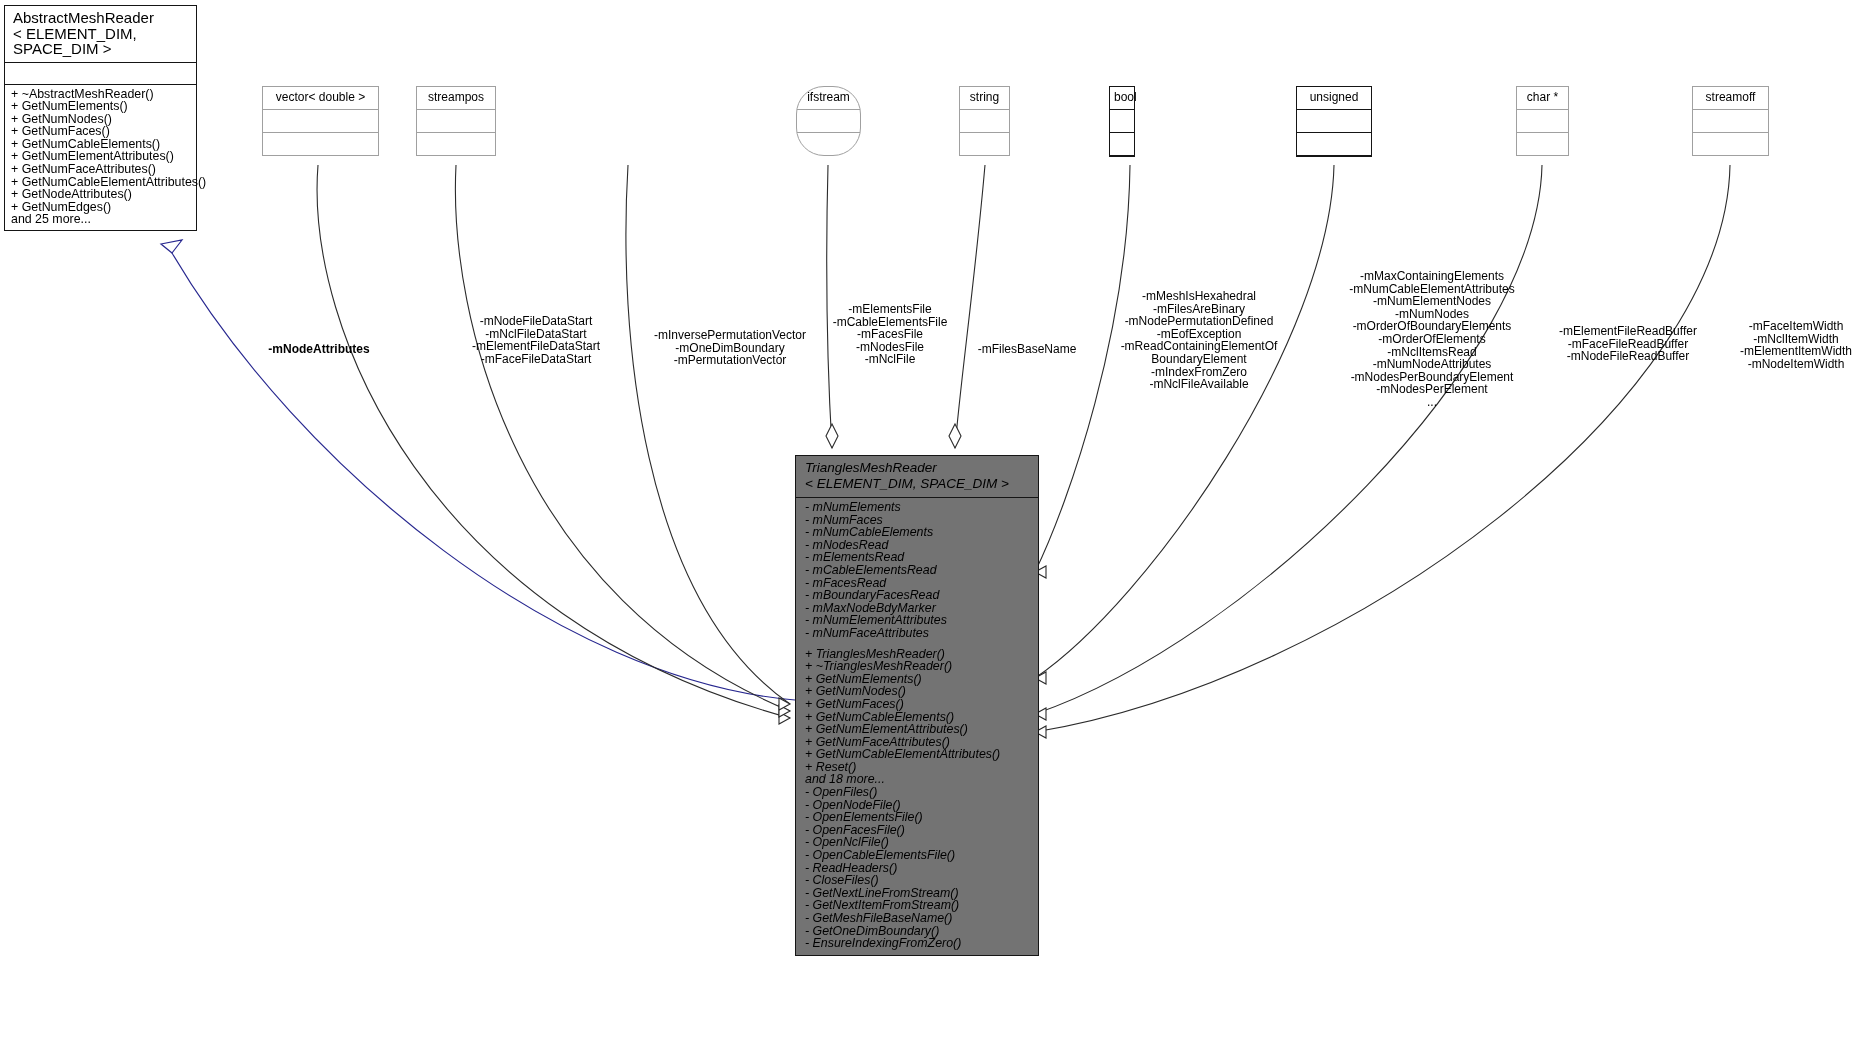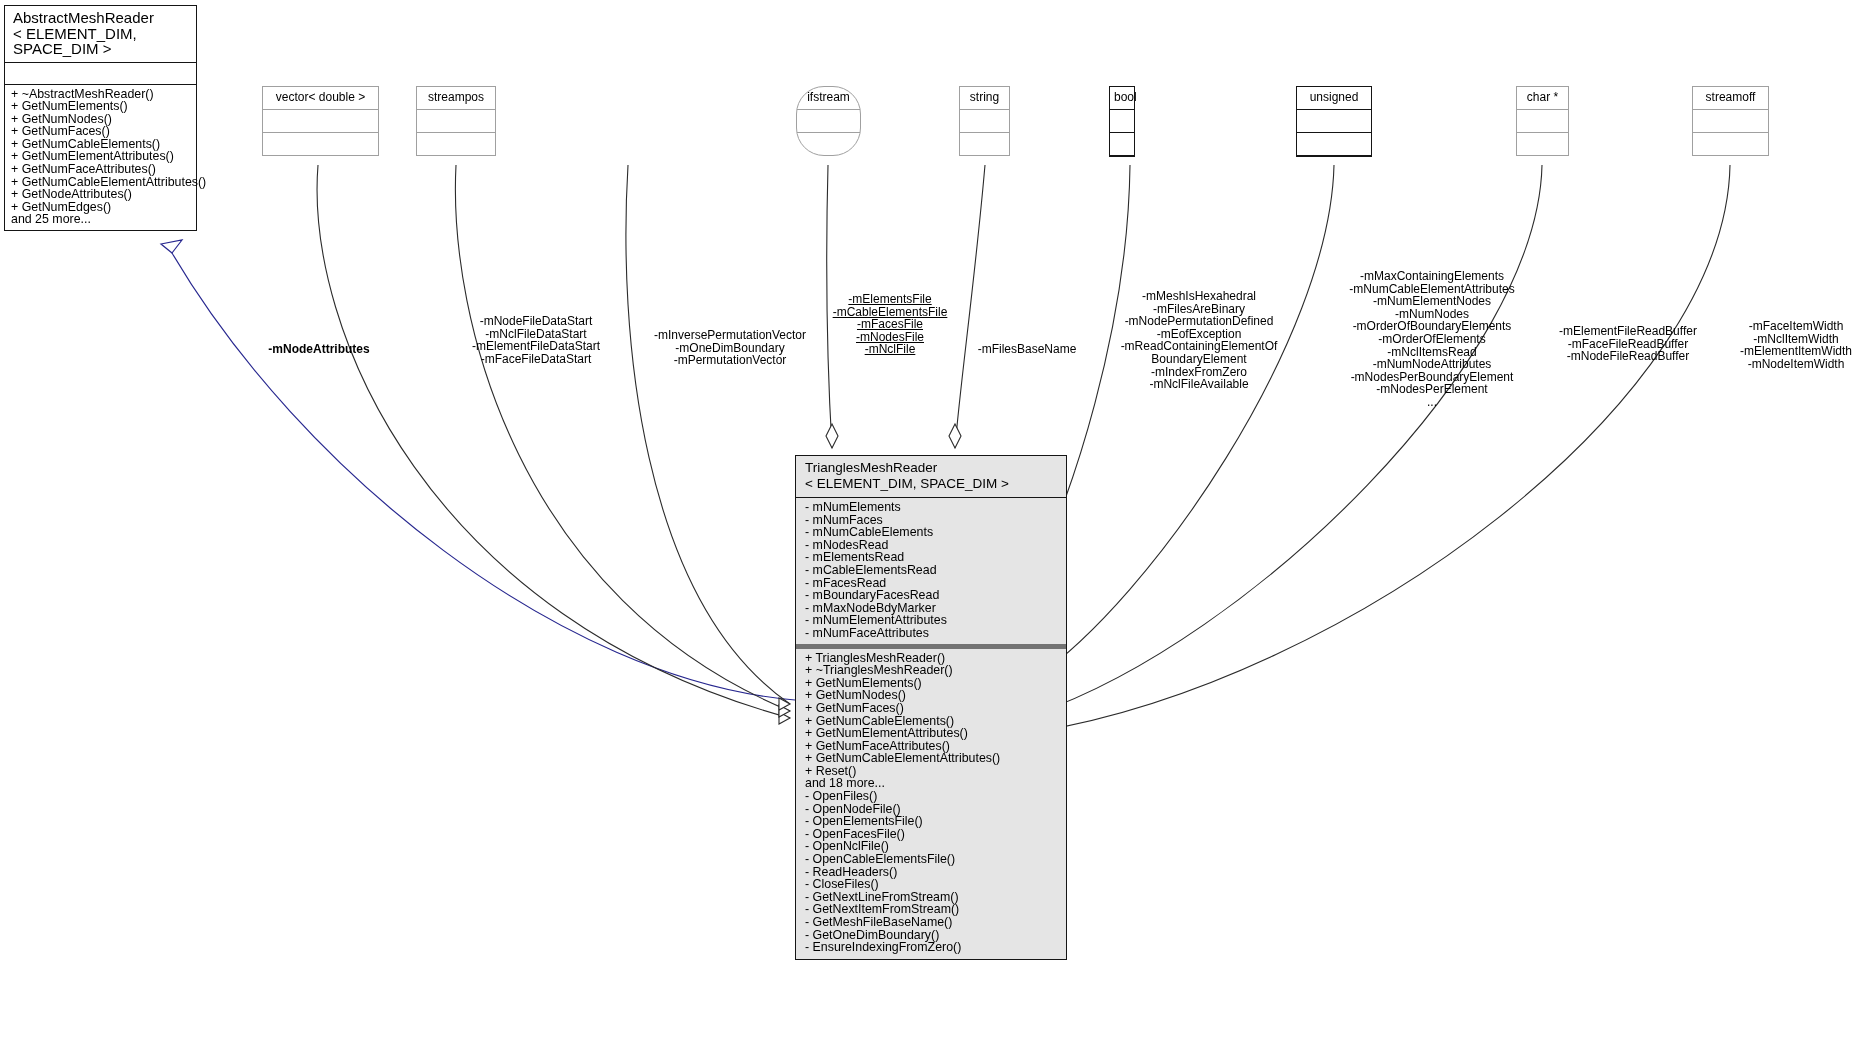--- a/index.html
+++ b/index.html
@@ -26,25 +26,25 @@
   #baseclass{position:absolute;left:4px;top:5px;width:193px;
              box-sizing:border-box;background:#fff;border:1px solid #151515;}
   #baseclass .bc-title{padding:4px 6px 5px 8px;font-size:15px;line-height:15.5px;
              border-bottom:1px solid #151515;color:#000;}
   #baseclass .bc-empty{height:21px;border-bottom:1px solid #151515;}
   #baseclass .bc-ops{padding:3px 4px 4px 6px;}
   #baseclass .bc-ops div{font-size:12.4px;line-height:12.6px;color:#000;
              white-space:nowrap;}
 
   
-  #mainclass{position:absolute;left:795px;top:455px;width:272px;
-             box-sizing:border-box;background:#e5e5e5;border:1px solid #151515;}
+  #mainclass{position:absolute;left:795px;top:455px;width:244px;
+             box-sizing:border-box;background:#737373;border:1px solid #151515;font-style:italic;}
   #mainclass .mc-title{padding:4px 4px 5px 9px;font-size:13.5px;line-height:16px;
              border-bottom:1px solid #151515;color:#000;}
-  #mainclass .mc-attrs{padding:3px 20px 4px 9px;border-bottom:5px solid #737373;}
+  #mainclass .mc-attrs{padding:3px 20px 4px 9px;border-bottom:1px solid #737373;}
   #mainclass .mc-ops{padding:3px 4px 5px 9px;border-radius:23px;}
   #mainclass .mc-attrs div,#mainclass .mc-ops div{font-size:12.4px;
              line-height:12.6px;color:#000;white-space:nowrap;}
 
   
   .elabel{position:absolute;font-size:12px;line-height:12.6px;color:#000;
           text-align:center;white-space:nowrap;}
 </style>
 </head>
 <body>
@@ -210,21 +210,21 @@
     <div>-mElementFileDataStart</div>
     <div>-mFaceFileDataStart</div>
   </div>
 
   <div class="elabel" style="left:640px;top:329px;width:180px;">
     <div>-mInversePermutationVector</div>
     <div>-mOneDimBoundary</div>
     <div>-mPermutationVector</div>
   </div>
 
-  <div class="elabel" style="left:820px;top:293px;width:140px;text-decoration:underline;">
+  <div class="elabel" style="left:820px;top:303px;width:140px;">
     <div>-mElementsFile</div>
     <div>-mCableElementsFile</div>
     <div>-mFacesFile</div>
     <div>-mNodesFile</div>
     <div>-mNclFile</div>
   </div>
 
   <div class="elabel" style="left:966px;top:343px;width:122px;">
     <div>-mFilesBaseName</div>
   </div>

